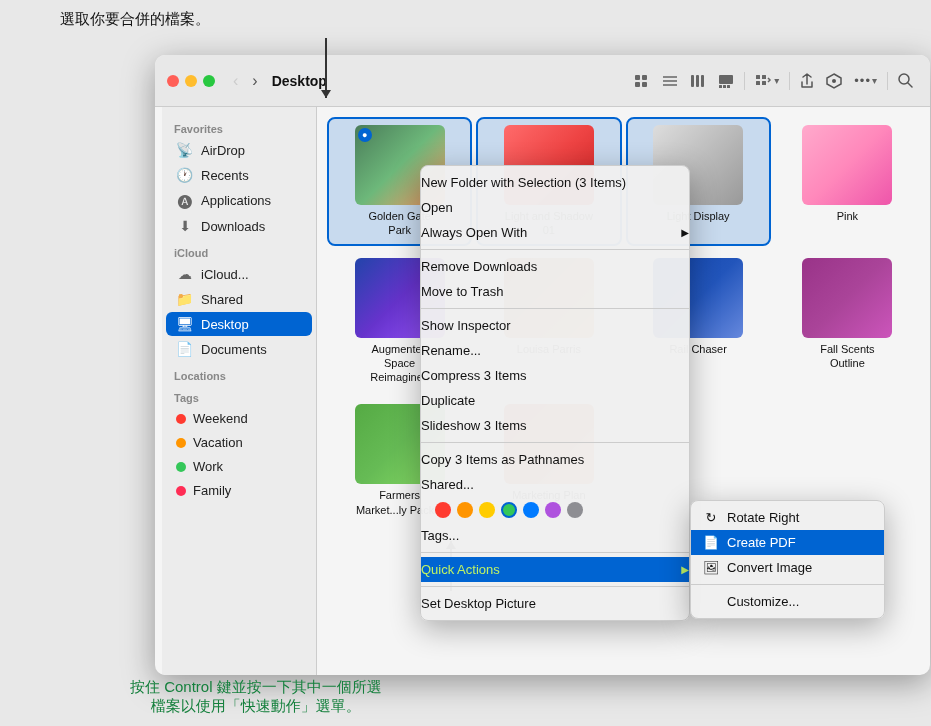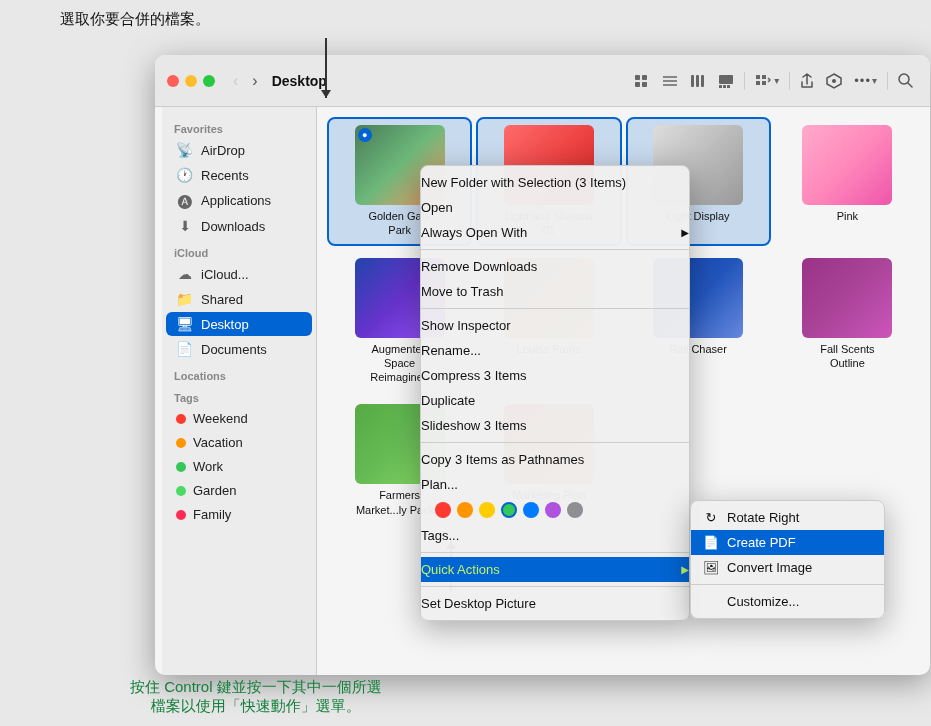--- a/index.html
+++ b/index.html
@@ -537,24 +537,20 @@
       </div>
       <div class="sidebar-item">
         <span class="tag-dot" style="background:#ff9500;"></span>
         <span>Vacation</span>
       </div>
       <div class="sidebar-item">
         <span class="tag-dot" style="background:#34c759;"></span>
         <span>Work</span>
       </div>
       <div class="sidebar-item">
-        <span class="tag-dot" style="background:#4cd964;"></span>
-        <span>Garden</span>
-      </div>
-      <div class="sidebar-item">
         <span class="tag-dot" style="background:#ff2d55;"></span>
         <span>Family</span>
       </div>
     </div>
 
     <div class="file-grid">
 
       <div class="file-item selected">
         <div class="file-thumb thumb-golden-gate">
           <div class="selected-badge">●</div>
@@ -654,21 +650,21 @@
       <span>Duplicate</span>
     </div>
     <div class="menu-item">
       <span>Slideshow 3 Items</span>
     </div>
     <div class="menu-sep"></div>
     <div class="menu-item">
       <span>Copy 3 Items as Pathnames</span>
     </div>
     <div class="menu-item">
-      <span>Plan...</span>
+      <span>Shared...</span>
     </div>
     <div class="color-tags">
       <div class="color-tag" style="background:#ff3b30;"></div>
       <div class="color-tag" style="background:#ff9500;"></div>
       <div class="color-tag" style="background:#ffcc00;"></div>
       <div class="color-tag" style="background:#34c759; border: 2px solid #0064d2;"></div>
       <div class="color-tag" style="background:#007aff;"></div>
       <div class="color-tag" style="background:#af52de;"></div>
       <div class="color-tag" style="background:#8e8e93;"></div>
     </div>

